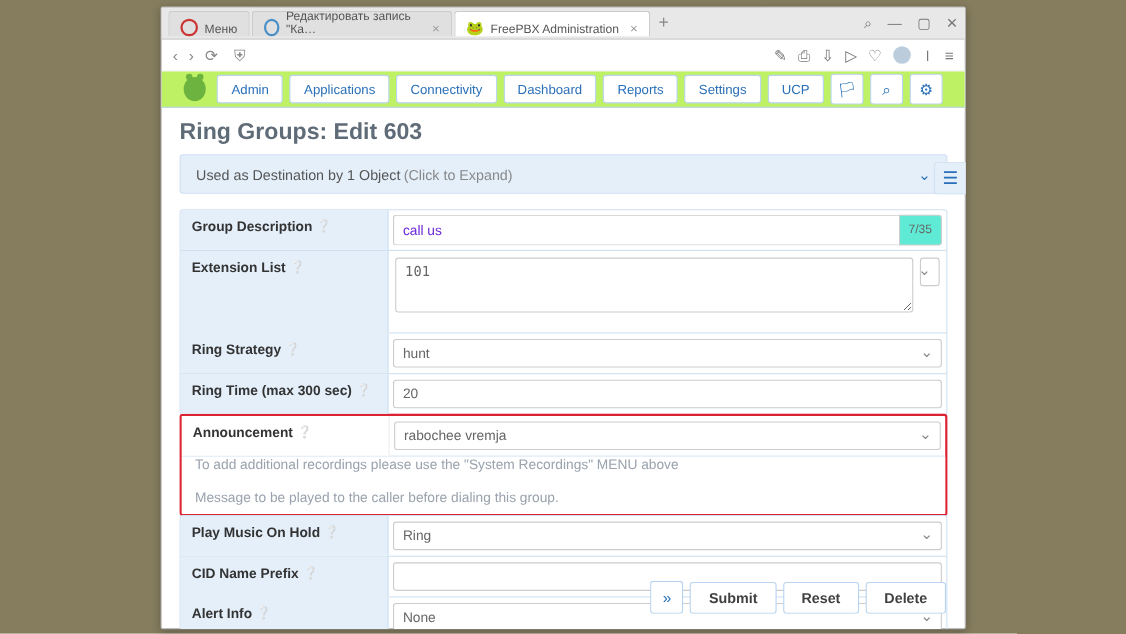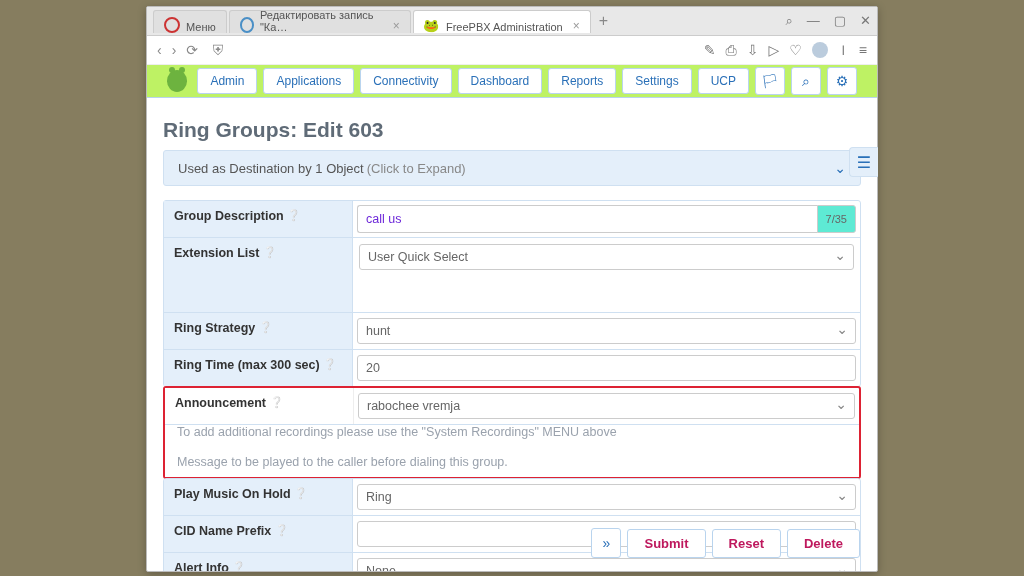--- a/index.html
+++ b/index.html
@@ -18,21 +18,21 @@
 .addrbar .right{margin-left:auto;display:flex;gap:10px;color:#777}
 .addrbar .user{width:16px;height:16px;background:#bcd;border-radius:50%}
 .shield{width:20px;text-align:center}
 .menubar{height:32px;background:#bef264;border-bottom:1px solid #b9d4ee;display:flex;align-items:center;padding:0 20px;gap:6px}
 .frog{width:22px;height:22px;background:#6db33f;border-radius:50%;position:relative;margin-right:4px}
 .frog:before,.frog:after{content:"";position:absolute;top:-3px;width:6px;height:6px;background:#6db33f;border-radius:50%}
 .frog:before{left:2px}.frog:after{right:2px}
 .menu-btn{background:#fff;border:1px solid #b9d4ee;border-radius:3px;padding:5px 12px;color:#2a70b8;font-size:12px;cursor:pointer}
 .menu-right{margin-left:auto;display:flex;gap:6px}
 .icon-btn{width:28px;height:26px;background:#fff;border:1px solid #b9d4ee;border-radius:3px;display:flex;align-items:center;justify-content:center;color:#2a70b8;font-size:14px}
-.content{flex:1;overflow-y:auto;padding:16px 16px 40px;position:relative}
+.content{flex:1;overflow-y:auto;padding:6px 16px 40px;position:relative}
 .page-title{font-size:21px;font-weight:600;color:#5f6b77;margin:4px 0 8px}
 .dest-bar{background:#e4effa;border:1px solid #cfe0f1;border-radius:3px;padding:9px 14px;display:flex;align-items:center;color:#555;font-size:13px;margin-bottom:14px}
 .dest-bar .exp{color:#888;font-size:13px;margin-left:3px}
 .dest-bar .chev{margin-left:auto;color:#2a70b8;font-size:14px}
 .side-tab{position:absolute;right:-1px;top:140px;width:28px;height:28px;background:#e4effa;border:1px solid #cfe0f1;border-right:none;border-radius:4px 0 0 4px;display:flex;align-items:center;justify-content:center;color:#2a70b8;font-size:16px}
 .form{border:1px solid #cfe0f1;border-radius:3px}
 .row{display:flex;border-bottom:1px solid #cfe0f1;min-height:36px}
 .row:last-child{border-bottom:none}
 .lbl{width:168px;background:#e4effa;padding:8px 10px;font-size:12.5px;color:#333;font-weight:600;display:flex;align-items:flex-start;gap:4px;border-right:1px solid #cfe0f1}
 .lbl .q{color:#2a70b8;font-size:11px;font-weight:normal}
@@ -42,21 +42,21 @@
 .txt-count input{flex:1;border:1px solid #ccc;border-right:none;border-radius:3px 0 0 3px;height:26px;padding:0 8px;font-size:12.5px;color:#6d28d9}
 .txt-count .cnt{border:1px solid #ccc;border-radius:0 3px 3px 0;background:#5eead4;padding:0 8px;line-height:26px;font-size:11px;color:#666}
 .ta{width:100%;height:50px;border:1px solid #ccc;border-radius:3px;padding:4px 8px;font-size:12.5px;color:#666;box-sizing:border-box;resize:both}
 .sel{appearance:none;background:linear-gradient(#fff,#fff);position:relative}
 .selwrap{position:relative;flex:1}
 .selwrap:after{content:"⌄";position:absolute;right:8px;top:3px;color:#888;font-size:14px;pointer-events:none}
 .hl{border:2px solid #d23;border-radius:3px}
 .hl .lbl{background:#fff;border-right:1px solid #eee}
 .help{padding:8px 12px;color:#9aa2ad;font-size:12.5px;background:#fff}
 .actions{position:fixed;bottom:18px;right:164px;display:flex;gap:6px;align-items:center}
-.act-btn{background:#fff;border:1px solid #b9d4ee;border-radius:3px;padding:6px 16px;color:#be185d;font-size:13px;font-weight:600;cursor:pointer}
+.act-btn{background:#fff;border:1px solid #b9d4ee;border-radius:3px;padding:6px 16px;color:#404040;font-size:13px;font-weight:600;cursor:pointer}
 .act-chev{width:28px;text-align:center;color:#2a70b8;font-size:14px;border:1px solid #b9d4ee;border-radius:3px;padding:6px 0;background:#fff}
 .ext-row .fld{align-items:flex-start;padding:6px;gap:6px}
 .ext-row .lbl{min-height:58px}
 .uqs{width:130px}
 </style>
 </head>
 <body>
 
 <div class="window">
   <div class="tabstrip">
@@ -140,20 +140,21 @@
           </div>
         </div>
       </div>
 
       <div class="row ext-row">
         <div class="lbl">
             <span>Extension List</span>
             <span class="q">❔</span>
           </div>
         <div class="fld">
+          <textarea class="ta" style="">101</textarea>
           <div class="selwrap uqs"><select class="sel"><option>User Quick Select</option></select></div>
         </div>
       </div>
 
       <div class="row">
         <div class="lbl">
             <span>Ring Strategy</span>
             <span class="q">❔</span>
           </div>
         <div class="fld">

